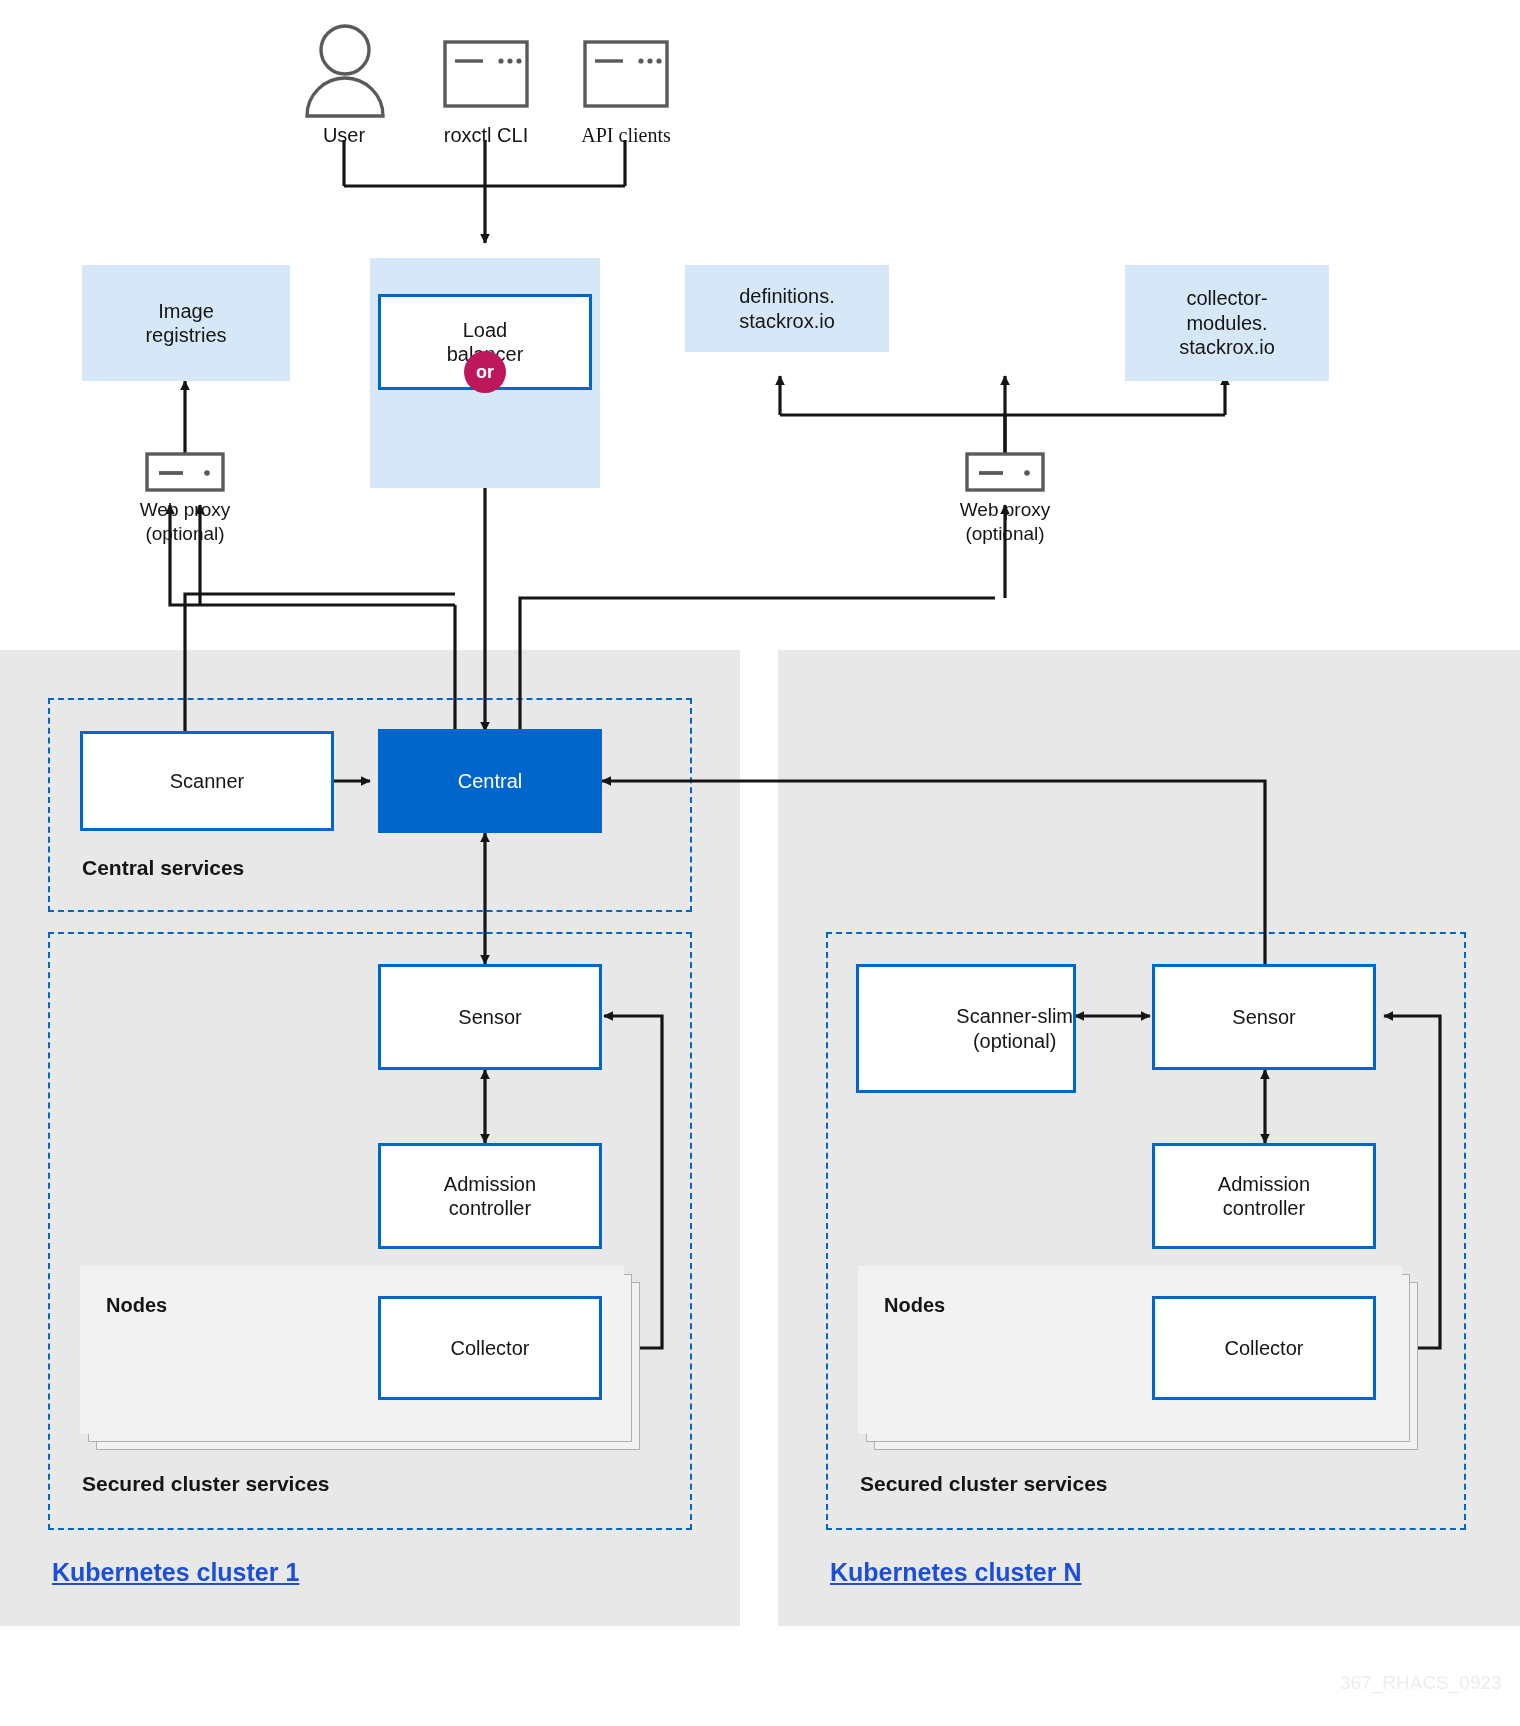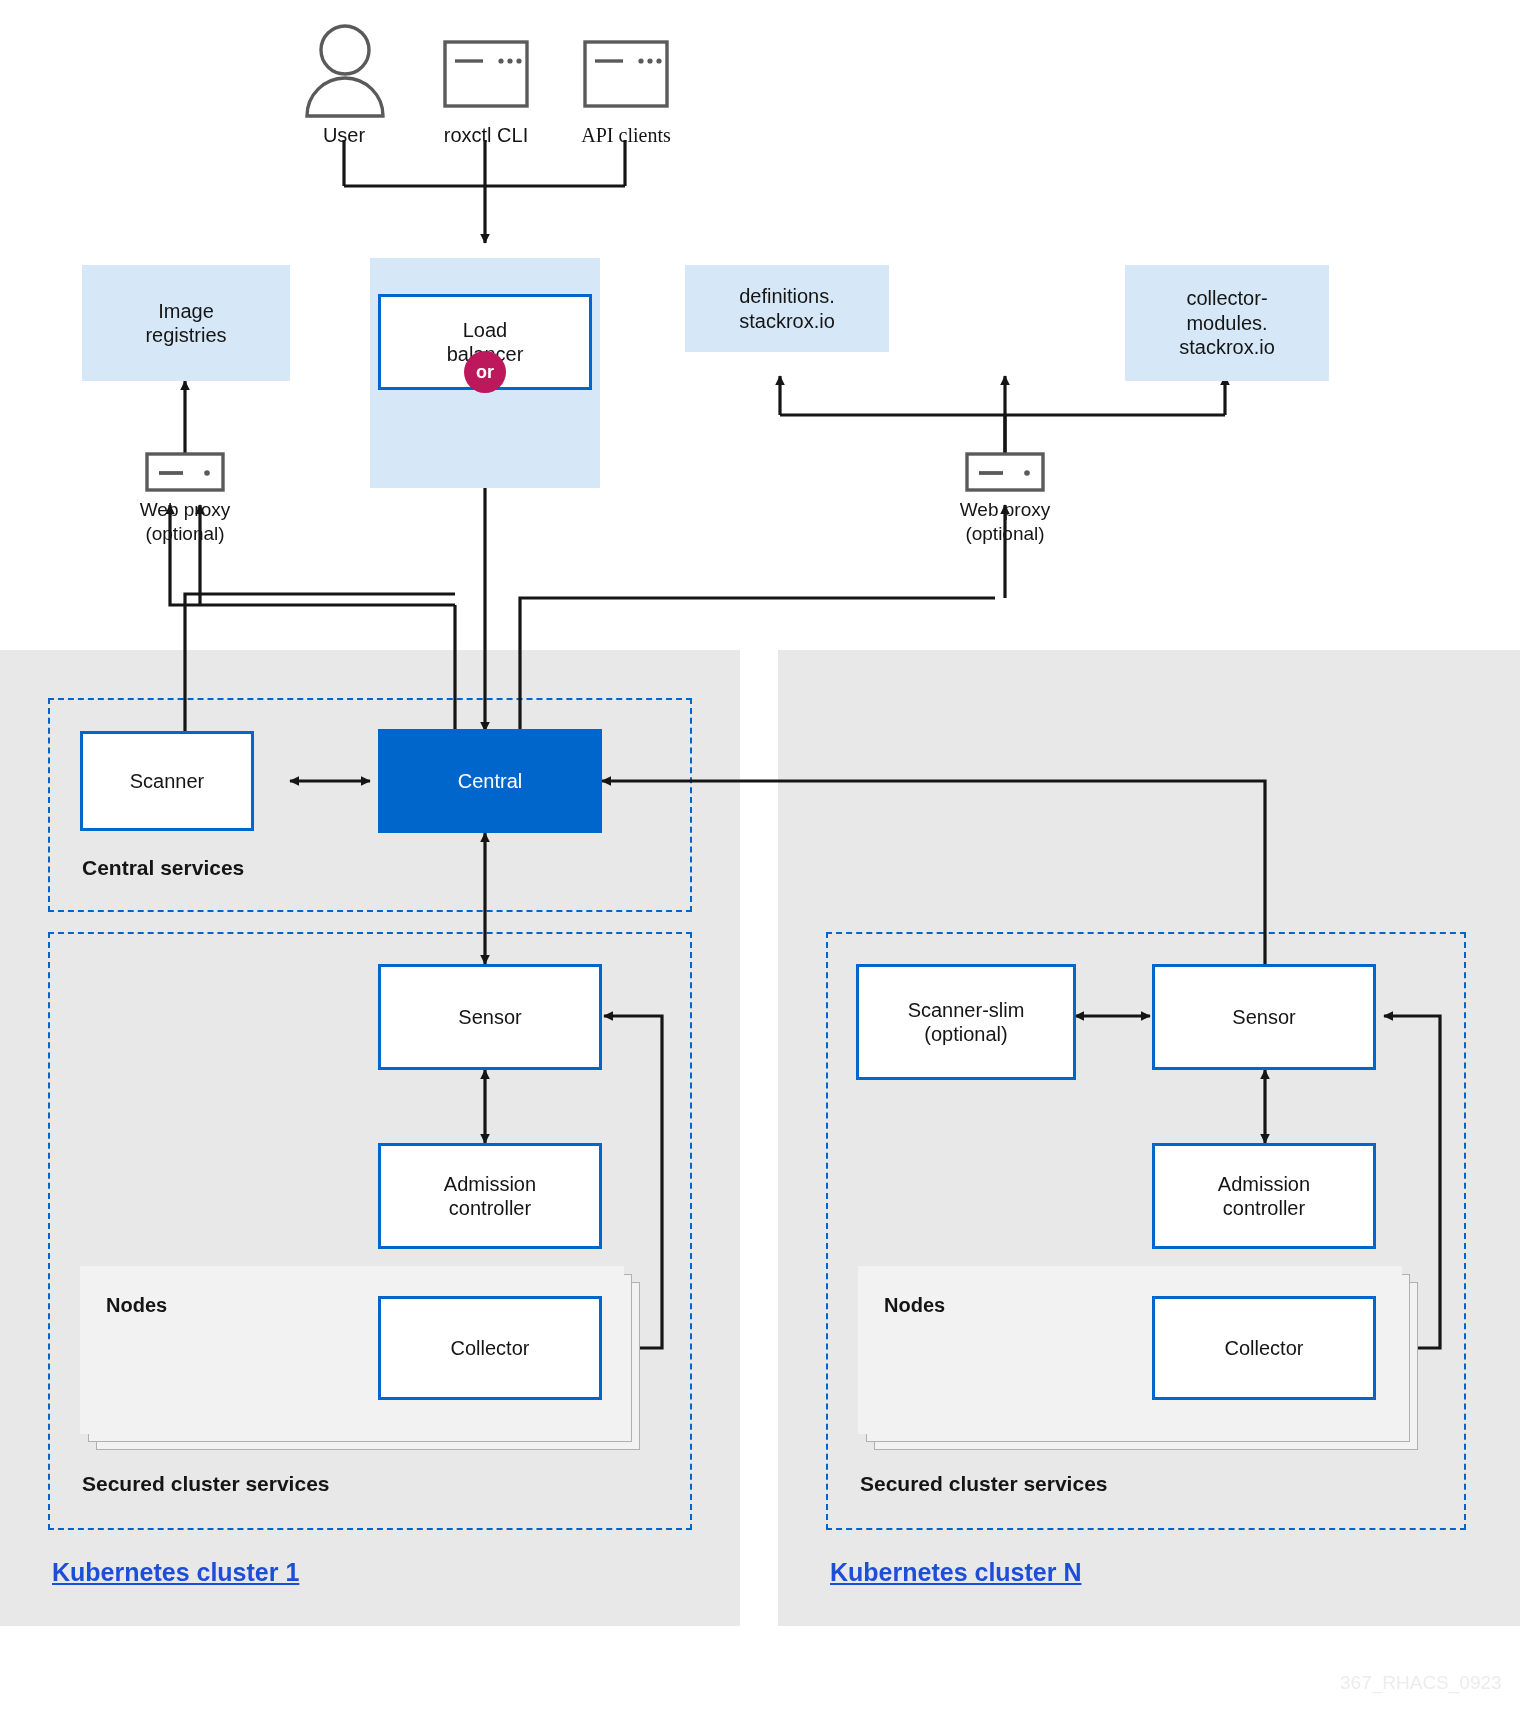--- a/index.html
+++ b/index.html
@@ -267,21 +267,21 @@
       <rect x="2" y="2" width="76" height="36" fill="#ffffff" stroke="#5a5a5a" stroke-width="3.4"></rect>
       <line x1="14" y1="21" x2="38" y2="21" stroke="#5a5a5a" stroke-width="3.8"></line>
       <circle cx="62" cy="21" r="2.8" fill="#5a5a5a"></circle>
     </svg>
   </div>
   <div class="abs proxy-label" style="left:915px; top:498px; width:180px;">
     <span>Web proxy</span><br>
     <span>(optional)</span>
   </div>
 
-  <div class="abs box box-blue-outline" style="left:80px; top:731px; width:174px; height:100px;">
+  <div class="abs box box-blue-outline" style="left:80px; top:731px; width:254px; height:100px;">
     <span>Scanner</span>
   </div>
   <div class="abs box box-blue-fill" style="left:378px; top:729px; width:224px; height:104px;">
     <span>Central</span>
   </div>
   <div class="abs zone-caption" style="left:82px; top:856px;">Central services</div>
 
   <div class="abs box box-blue-outline" style="left:378px; top:964px; width:224px; height:106px;">
     <span>Sensor</span>
   </div>
@@ -293,21 +293,21 @@
   <div class="abs nodes-stack-layer" style="left:88px; top:1274px; width:544px; height:168px;"></div>
   <div class="abs nodes-card" style="left:80px; top:1266px; width:544px; height:168px;"></div>
   <div class="abs nodes-label" style="left:106px; top:1294px;">Nodes</div>
   <div class="abs box box-blue-outline" style="left:378px; top:1296px; width:224px; height:104px;">
     <span>Collector</span>
   </div>
 
   <div class="abs zone-caption" style="left:82px; top:1472px;">Secured cluster services</div>
   <div class="abs cluster-caption" style="left:52px; top:1558px;">Kubernetes cluster 1</div>
 
-  <div class="abs box box-blue-outline" style="left:856px; top:964px; width:220px; height:116px;">
+  <div class="abs box box-blue-outline" style="left:856px; top:964px; width:220px; height:129px;justify-content:flex-end;">
     <span>Scanner-slim<br>(optional)</span>
   </div>
   <div class="abs box box-blue-outline" style="left:1152px; top:964px; width:224px; height:106px;">
     <span>Sensor</span>
   </div>
   <div class="abs box box-blue-outline" style="left:1152px; top:1143px; width:224px; height:106px;">
     <span>Admission<br>controller</span>
   </div>
 
   <div class="abs nodes-stack-layer" style="left:874px; top:1282px; width:544px; height:168px;"></div>

